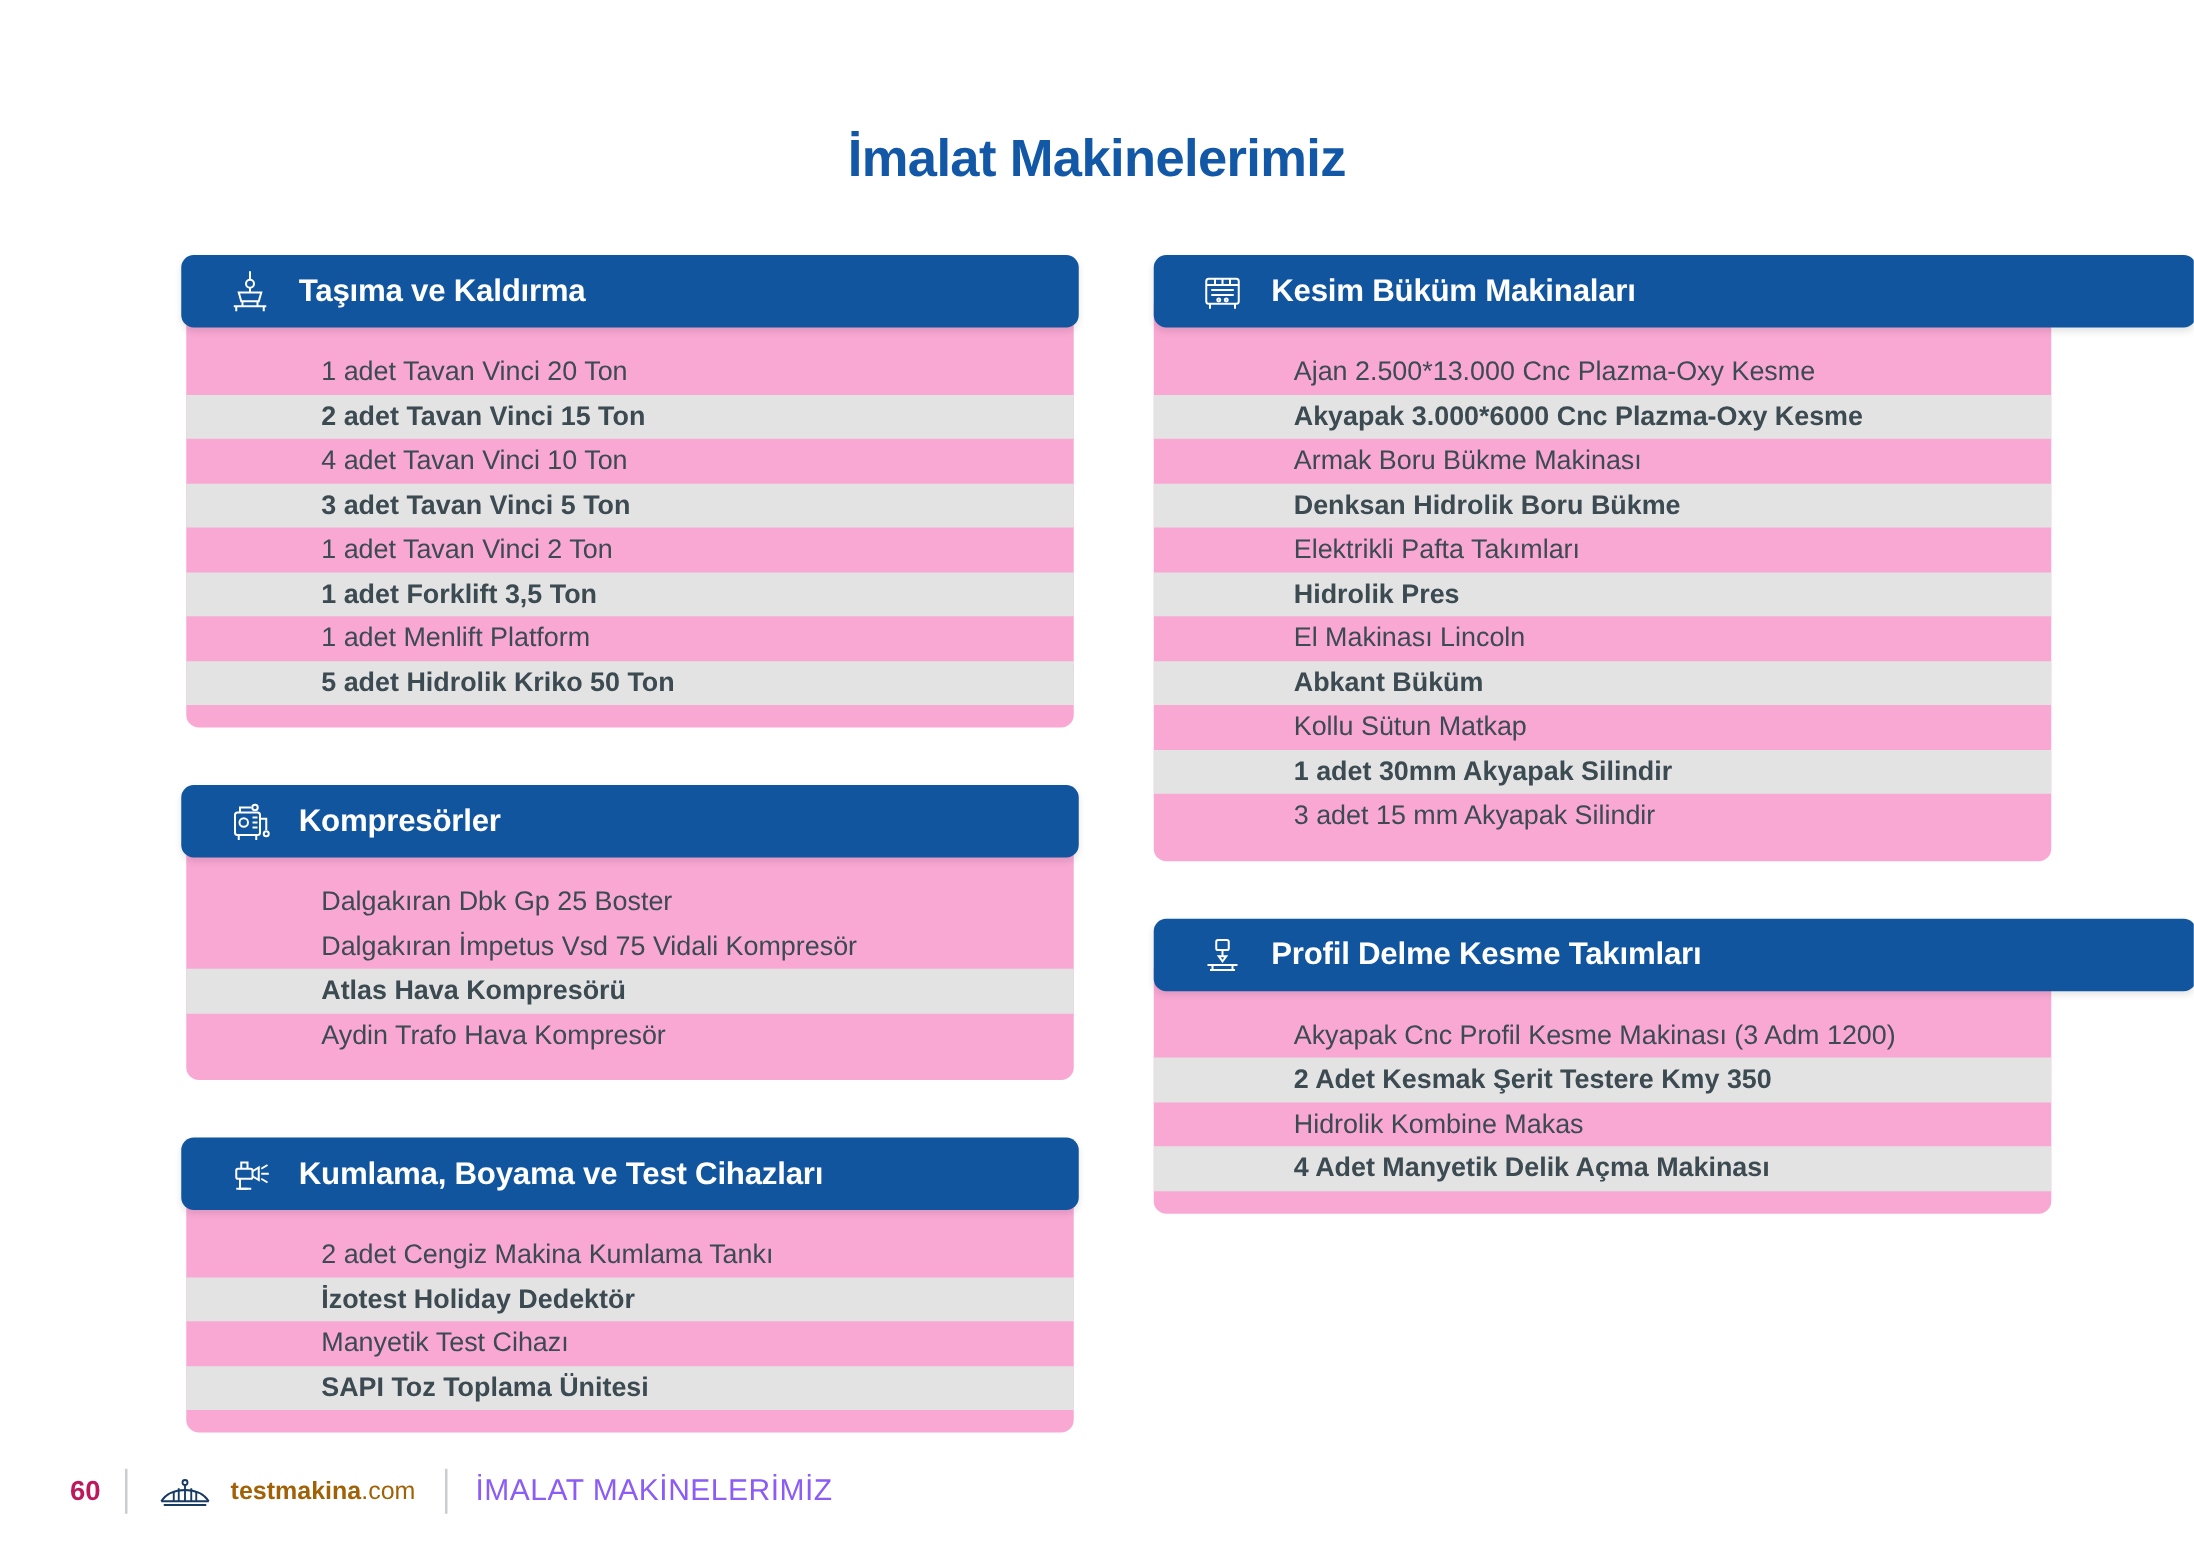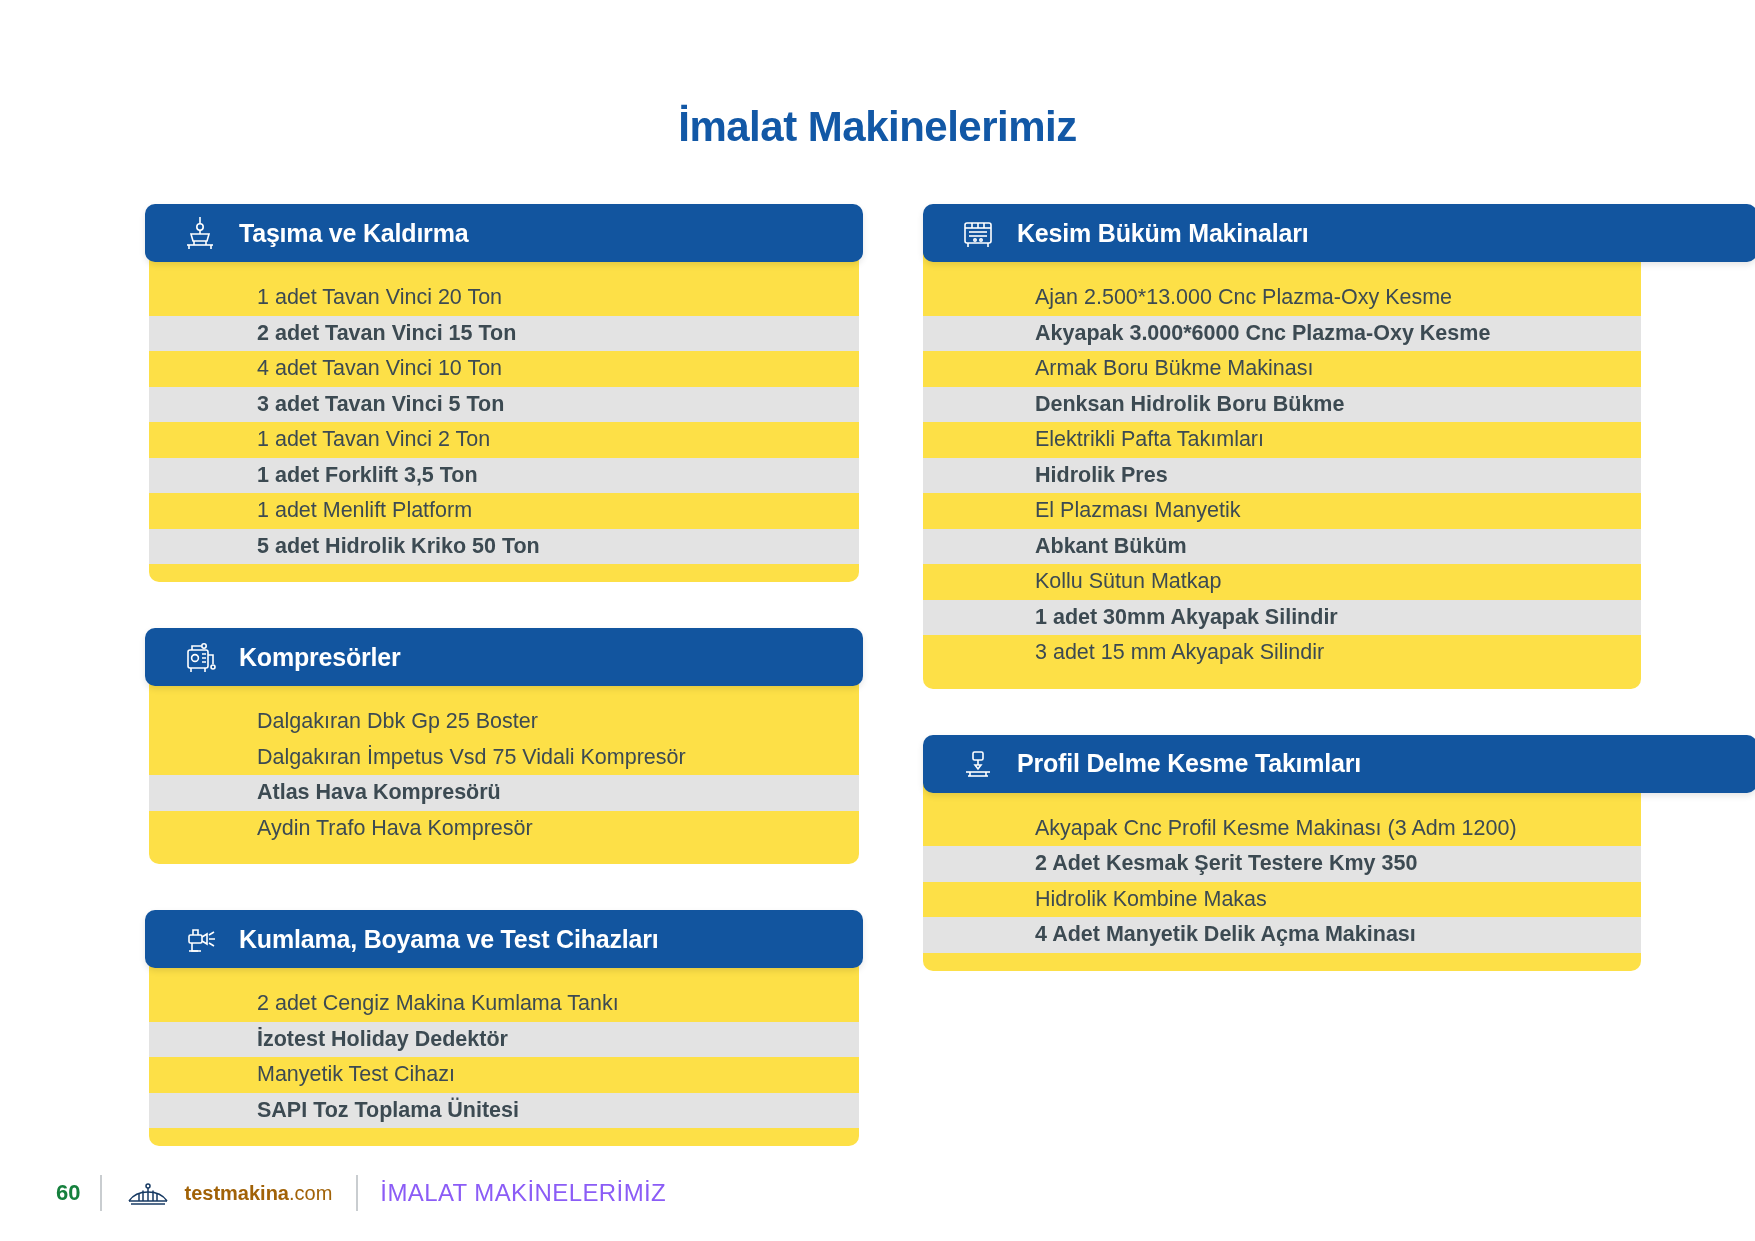--- a/index.html
+++ b/index.html
@@ -43,21 +43,21 @@
     flex-direction: column;
   }
   .col-right {
     padding-left: 30px;
   }
   .card {
     position: relative;
     margin-bottom: 46px;
   }
   .card-body {
-    background: #fde047;
+    background: #f9a8d4;
     border-radius: 10px;
     padding: 46px 0 18px 0;
     margin-top: -28px;
     position: relative;
     z-index: 1;
   }
   .card-header {
     position: relative;
     z-index: 2;
     background: #12559f;
@@ -117,21 +117,21 @@
     width: 1755px;
     height: 96px;
     display: flex;
     align-items: center;
     padding-left: 56px;
     box-sizing: border-box;
   }
   .footer-page {
     font-size: 22px;
     font-weight: bold;
-    color: #15803d;
+    color: #be185d;
     margin-right: 20px;
   }
   .divider {
     width: 2px;
     height: 36px;
     background: #c9cdd0;
     margin: 0 22px 0 0;
   }
   .brand-logo {
     width: 48px;
@@ -267,21 +267,21 @@
           <span class="hdr-title">Kesim Büküm Makinaları</span>
         </div>
         <div class="card-body">
           <ul class="items">
             <li>Ajan 2.500*13.000 Cnc Plazma-Oxy Kesme</li>
             <li class="alt">Akyapak 3.000*6000 Cnc Plazma-Oxy Kesme</li>
             <li>Armak Boru Bükme Makinası</li>
             <li class="alt">Denksan Hidrolik Boru Bükme</li>
             <li>Elektrikli Pafta Takımları</li>
             <li class="alt">Hidrolik Pres</li>
-            <li>El Plazması Manyetik</li>
+            <li>El Makinası Lincoln</li>
             <li class="alt">Abkant Büküm</li>
             <li>Kollu Sütun Matkap</li>
             <li class="alt">1 adet 30mm Akyapak Silindir</li>
             <li>3 adet 15 mm Akyapak Silindir</li>
           </ul>
         </div>
       </div>
 
       <div class="card card-right">
         <div class="card-header">

